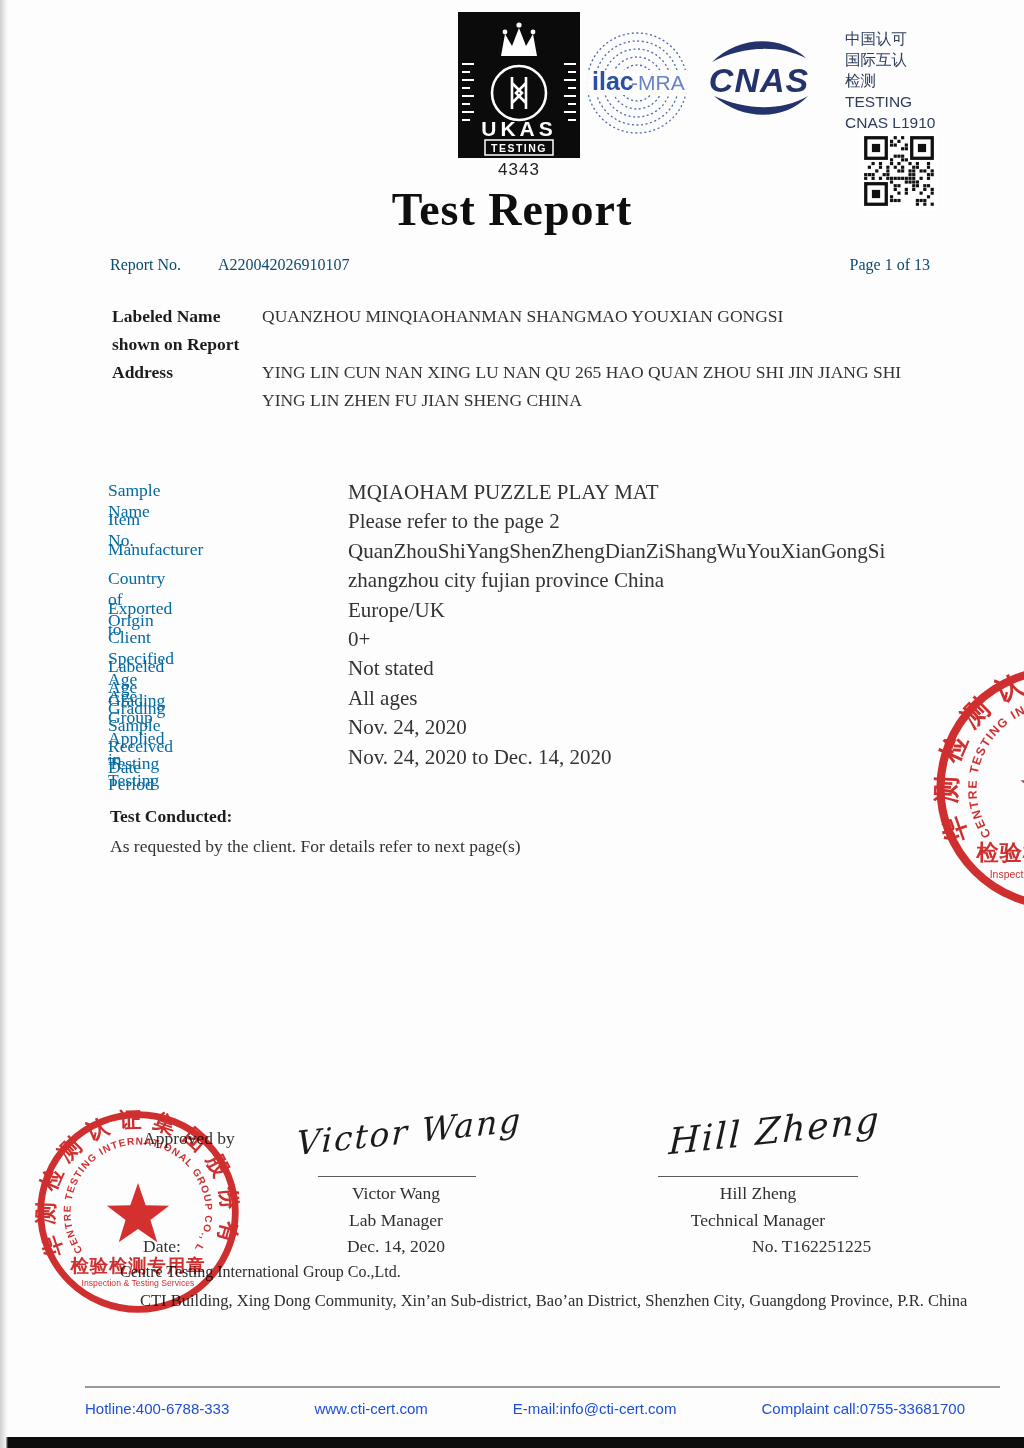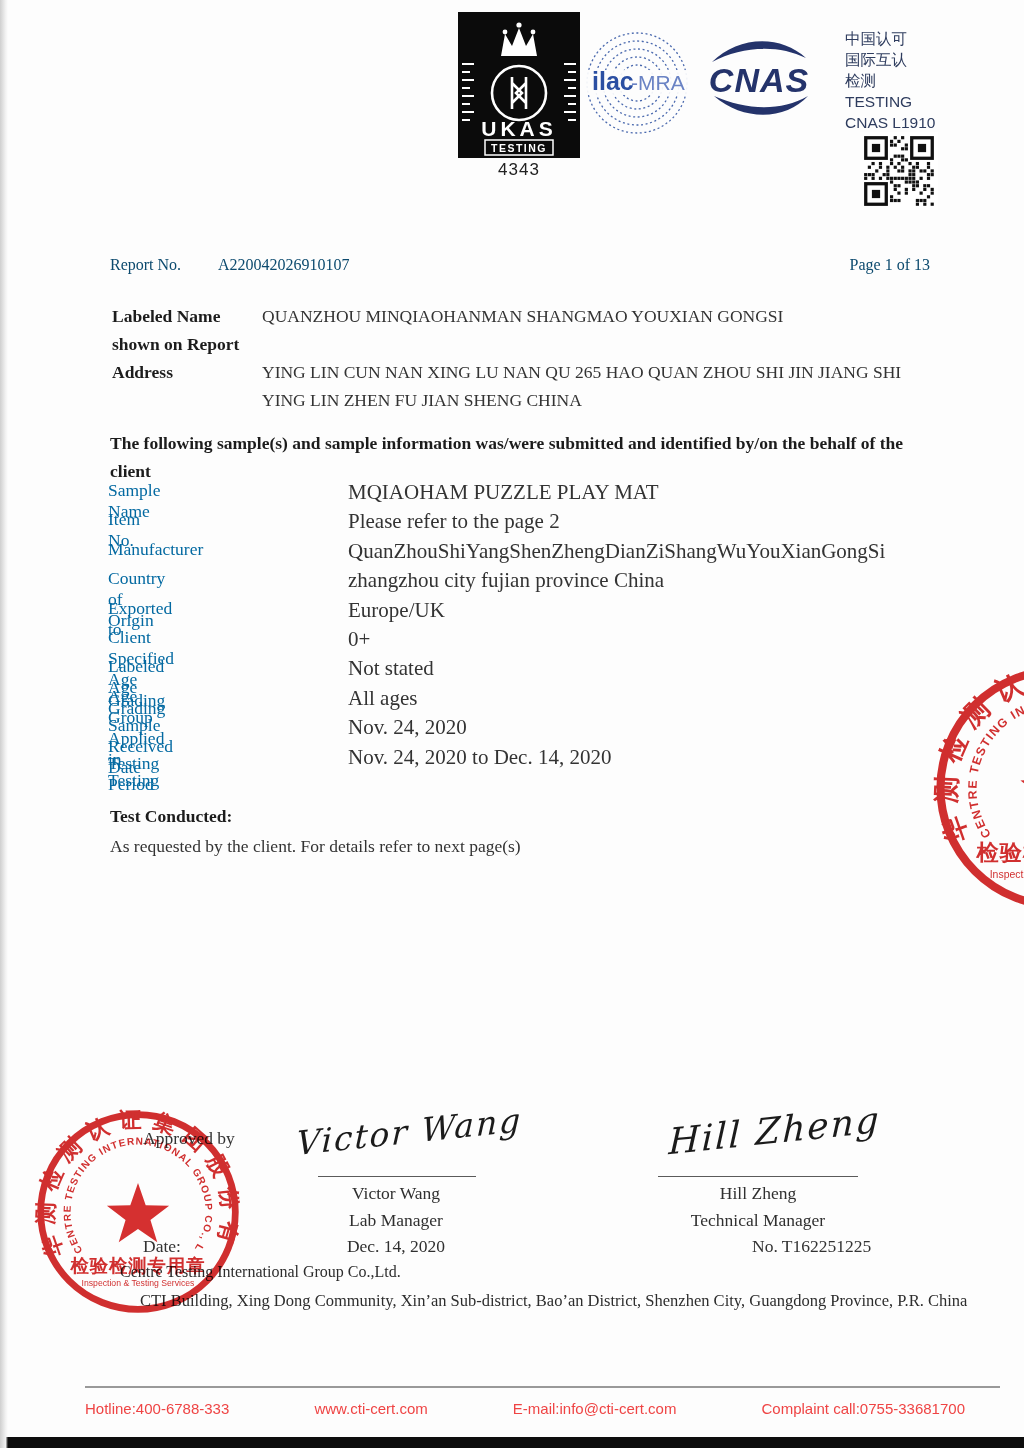--- a/index.html
+++ b/index.html
@@ -52,21 +52,21 @@
   .st-star { fill:#d42020; }
   .st-label-cn { font-size:19px; font-weight:bold; fill:#cf1f1f; text-anchor:middle;
     font-family:"DejaVu Sans",sans-serif; letter-spacing:1px;}
   .st-label-en { font-size:9px; fill:#cf1f1f; text-anchor:middle; font-family:"Liberation Sans",sans-serif;}
 
   
   .co-name { font-size:16px; color:#2d2d2d; }
   .co-addr { font-size:16.5px; color:#2d2d2d; }
   .foot-rule { height:2px; background:#999; }
   .foot-row { display:flex; justify-content:space-between; width:880px;
-    font-family:"Liberation Sans",sans-serif; font-size:15px; color:#ef4444; }
+    font-family:"Liberation Sans",sans-serif; font-size:15px; color:#1d4ed8; }
   .black-bar { left:0; bottom:0; width:1024px; height:11px; background:#0d0d0d; }
 
   svg text { font-family:"Liberation Sans",sans-serif; }
 </style>
 </head>
 <body>
 
 <div class="page">
 
 
@@ -217,32 +217,32 @@
       <rect x="50.4" y="5.6" width="20" height="20"></rect>
       <rect x="5.6" y="50.4" width="20" height="20"></rect>
     </g>
     <g fill="#111">
       <rect x="11.6" y="11.6" width="8" height="8"></rect>
       <rect x="56.4" y="11.6" width="8" height="8"></rect>
       <rect x="11.6" y="56.4" width="8" height="8"></rect>
     </g>
   </svg>
 
+  <h1 class="abs title" style="left:0; top:183px;">Test Report</h1>
   <div class="abs meta" style="left:110px; top:256px;">Report No.</div>
   <div class="abs meta" style="left:218px; top:256px;">A220042026910107</div>
   <div class="abs meta" style="right:94px; top:256px;">Page 1 of 13</div>
 
   <div class="abs lbl" style="left:112px; top:306px;">Labeled Name</div>
   <div class="abs lbl" style="left:112px; top:334px;">shown on Report</div>
   <div class="abs val" style="left:262px; top:306px;">QUANZHOU MINQIAOHANMAN SHANGMAO YOUXIAN GONGSI</div>
   <div class="abs lbl" style="left:112px; top:362px;">Address</div>
   <div class="abs val" style="left:262px; top:362px;">YING LIN CUN NAN XING LU NAN QU 265 HAO QUAN ZHOU SHI JIN JIANG SHI</div>
   <div class="abs val" style="left:262px; top:390px;">YING LIN ZHEN FU JIAN SHENG CHINA</div>
 
-  <div class="abs intro" style="left:110px; top:430px;">The following sample(s) and sample information was/were submitted and identified by/on the behalf of the client</div>
 
   <div>
     <div class="abs">
         <span class="row-label" style="top:480px;">Sample Name</span>
         <span class="row-value" style="top:480px;">MQIAOHAM PUZZLE PLAY MAT</span>
       </div>
     <div class="abs">
         <span class="row-label" style="top:509px;">Item No.</span>
         <span class="row-value" style="top:509px;">Please refer to the page 2</span>
       </div>

